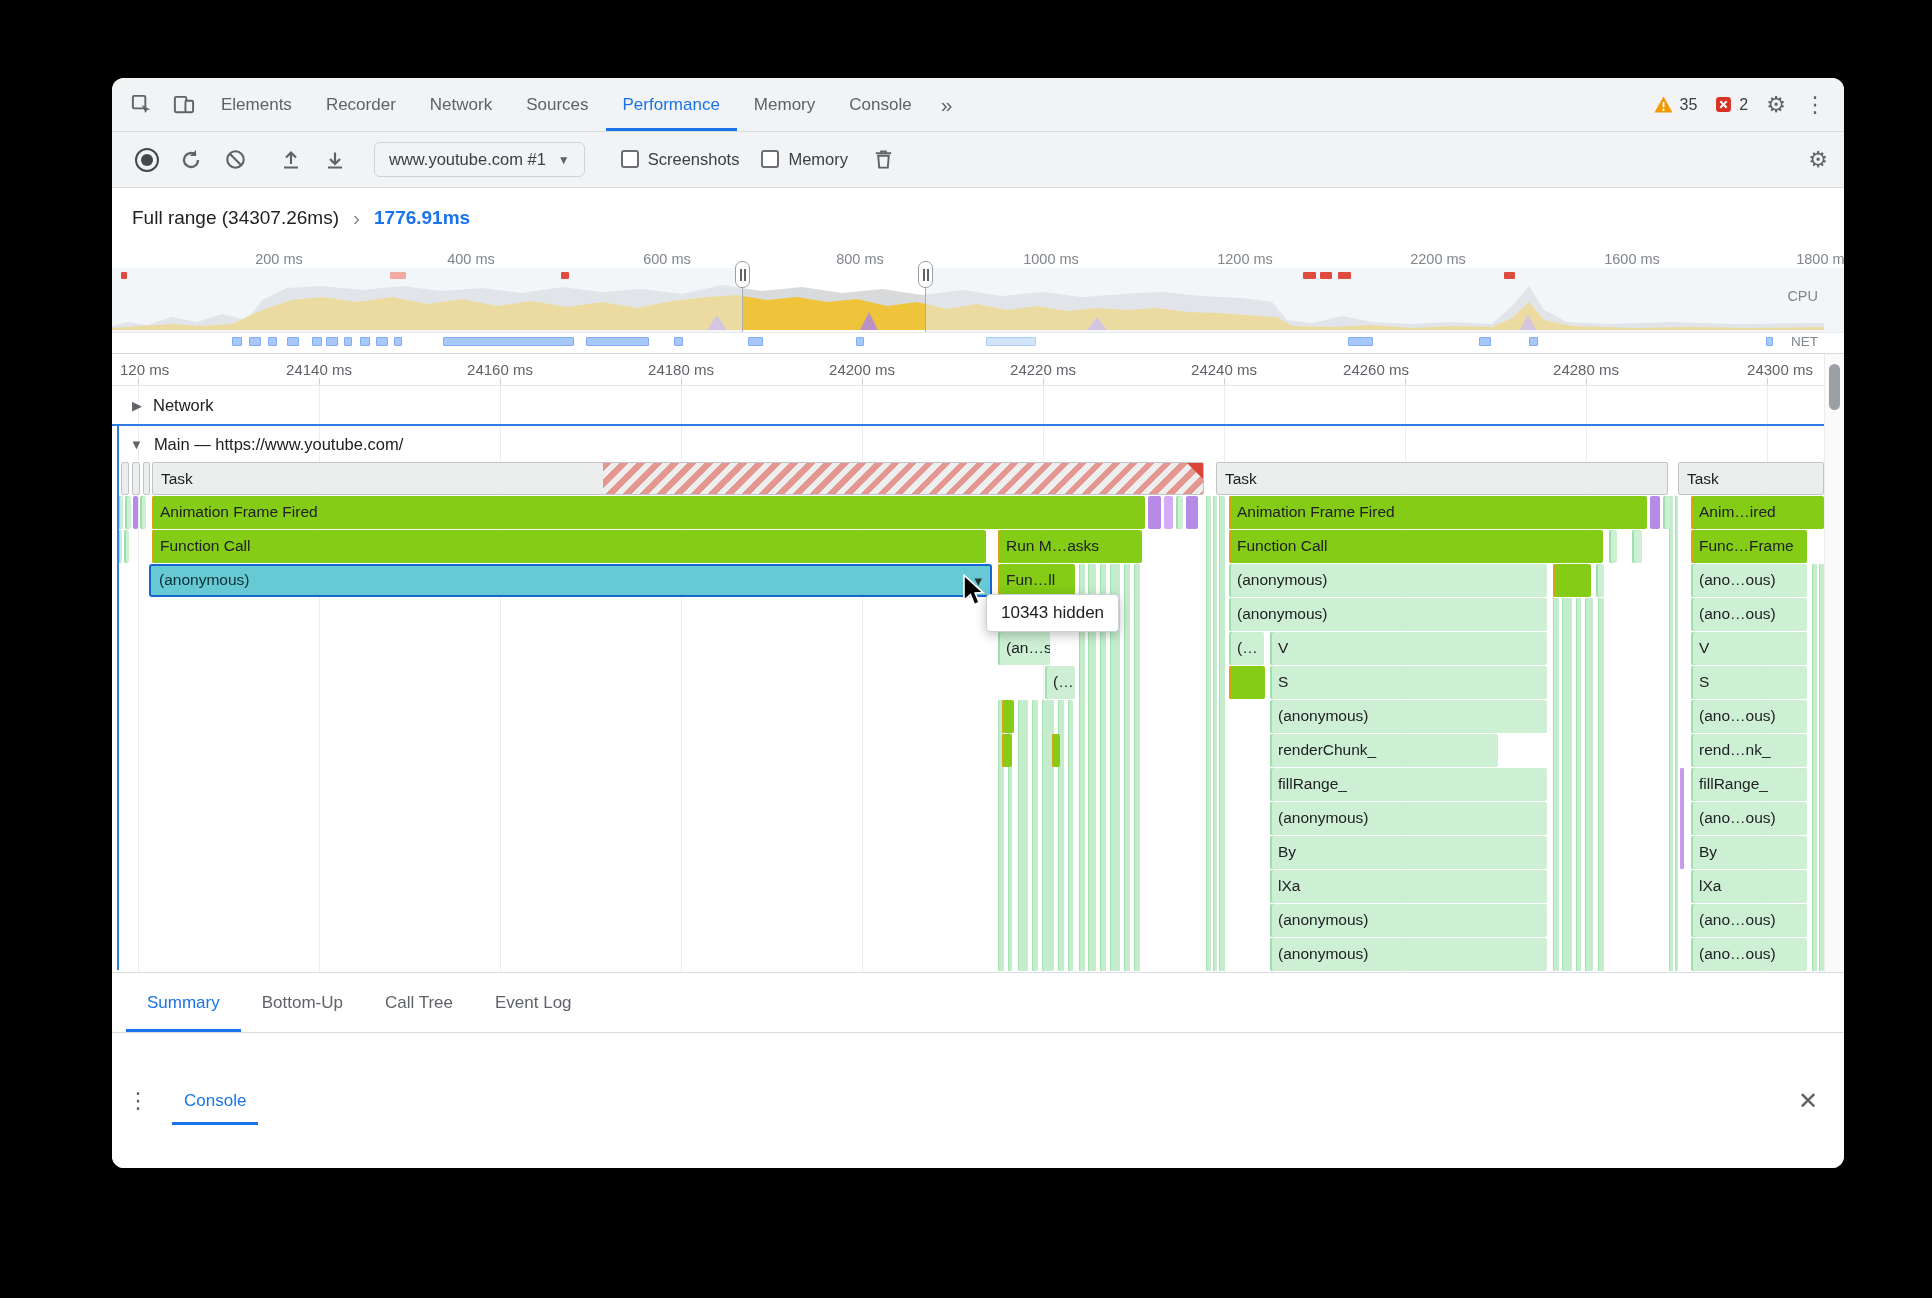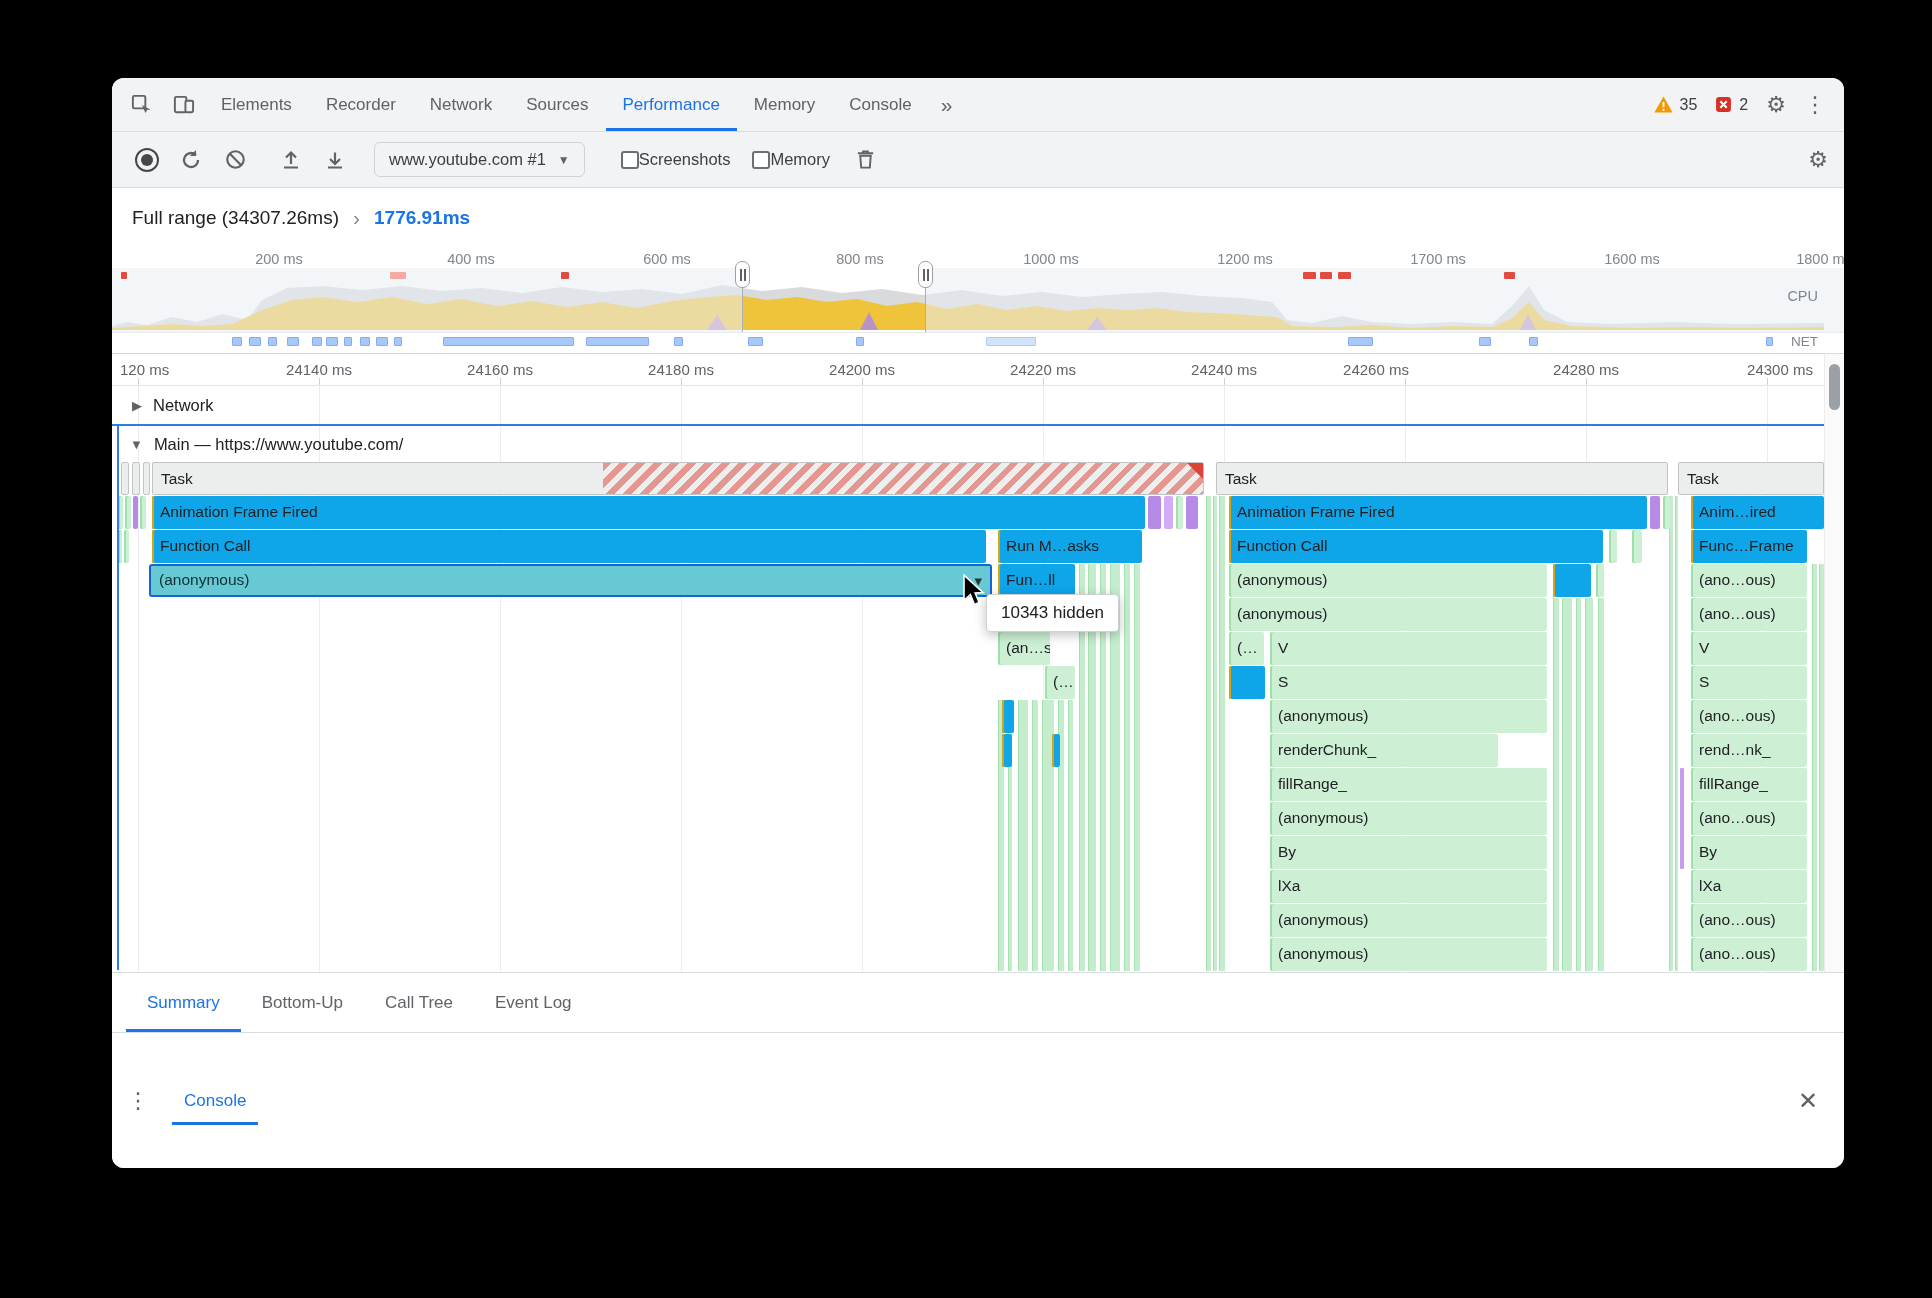--- a/index.html
+++ b/index.html
@@ -27,21 +27,21 @@
   .badge { display:flex; align-items:center; gap:7px; font-size:16px; color:#3c4043; }
   .icon-btn { color:#5f6368; font-size:22px; display:flex; align-items:center; justify-content:center; }
 
   
   .toolbar { height:56px; background:#f1f3f4; border-bottom:1px solid #d9dcdf; display:flex; align-items:center; padding:0 16px; gap:6px; flex:none; }
   .tool-icon { width:38px; height:38px; display:flex; align-items:center; justify-content:center; color:#5f6368; }
   .rec-outer { width:24px; height:24px; border:2px solid #45484b; border-radius:50%; display:flex; align-items:center; justify-content:center; }
   .rec-inner { width:12px; height:12px; background:#45484b; border-radius:50%; }
   .profile-select { display:flex; align-items:center; gap:12px; margin:0 14px; padding:7px 14px; border:1px solid #cfd3d7; border-radius:6px; color:#3c4043; font-size:16.5px; }
   .select-caret { font-size:12px; color:#5f6368; }
-  .chk-row { display:flex; align-items:flex-end; margin-left:16px; font-size:16.5px; color:#3c4043; }
+  .chk-row { display:flex; align-items:flex-start; gap:9px; margin-left:16px; font-size:16.5px; color:#3c4043; }
   .chk { width:18px; height:18px; border:2px solid #6b6f73; border-radius:3px; background:#fff; }
   .toolbar-spacer { flex:1; }
 
   
   .crumbs { height:60px; background:#fff; display:flex; align-items:center; gap:14px; padding:0 20px; font-size:19px; flex:none; }
   .crumb-root { color:#202124; }
   .crumb-sep { color:#80868b; font-size:21px; }
   .crumb-current { color:#1a73e8; font-weight:600; }
 
   
@@ -74,21 +74,21 @@
   .network-row { position:relative; height:38px; display:flex; align-items:center; gap:11px; padding-left:20px; font-size:16.5px; color:#202124; z-index:2; }
   .tri { color:#5f6368; font-size:13px; }
   .main-section { position:relative; border-top:2px solid #2f7ce8; height:546px; z-index:2; }
   .main-section::before { content:''; position:absolute; left:5px; top:0; bottom:0; width:2px; background:#2f7ce8; z-index:6; }
   .main-header { height:36px; display:flex; align-items:center; gap:11px; padding-left:18px; font-size:16.5px; color:#202124; }
   .flame { position:relative; width:1712px; height:510px; overflow:hidden; }
 
   .bar { position:absolute; height:33px; border-radius:2px; font-size:15.5px; color:#202124; overflow:hidden; white-space:nowrap; }
   .bar .lbl { display:block; padding:0 8px; line-height:32px; }
   .bar.task { background:#eceded; border:1px solid #c2c5c8; }
-  .bar.yellow { background:#0ea5e9; box-shadow:inset 2px 0 0 #d9a312; }
+  .bar.yellow { background:#84cc16; box-shadow:inset 2px 0 0 #d9a312; }
   .bar.green { background:#cdf0d4; box-shadow:inset 2px 0 0 #9ee0ab; }
   .bar.purple { background:#b78ae8; }
   .bar.violet { background:#d4abf7; }
   .bar.selected { background:#67c9d4; border:2px solid #1765d3; border-radius:3px; z-index:2; }
   .bar.selected .lbl { line-height:28px; color:#0b2f34; }
   .caret { position:absolute; right:8px; top:0; line-height:29px; font-size:15px; color:#2f3437; }
   .candy { position:absolute; top:0; bottom:0; background:repeating-linear-gradient(135deg, rgba(222,80,68,.55) 0 6px, rgba(255,255,255,.08) 6px 12px); }
   .flag { position:absolute; right:0; top:0; width:0; height:0; border-top:16px solid #dd4437; border-left:16px solid transparent; }
   .strip { position:absolute; border-radius:1px; }
   .strip.green { background:#c5edcd; box-shadow:inset 1px 0 0 #a3e2b0; }
@@ -223,21 +223,21 @@
     </div>
 
     <div class="overview">
       <div id="ov-labels">
           <div class="ov-time" style="left: 155px;">200 ms</div>
           <div class="ov-time" style="left: 347px;">400 ms</div>
           <div class="ov-time" style="left: 543px;">600 ms</div>
           <div class="ov-time" style="left: 736px;">800 ms</div>
           <div class="ov-time" style="left: 927px;">1000 ms</div>
           <div class="ov-time" style="left: 1121px;">1200 ms</div>
-          <div class="ov-time" style="left: 1314px;">1700 ms</div>
+          <div class="ov-time" style="left: 1314px;">2200 ms</div>
           <div class="ov-time" style="left: 1508px;">1600 ms</div>
           <div class="ov-time" style="left: 1700px;">1800 ms</div>
         </div>
       <svg class="cpu-svg" width="1712" height="60" viewBox="0 0 1712 60" preserveAspectRatio="none">
         <path d="M0,56 L15,52 35,55 60,47 85,52 110,44 135,50 150,30 175,18 210,16 250,20 290,16 330,21 370,18 410,23 450,17 490,22 530,19 570,24 610,15 650,21 690,17 730,23 770,19 810,25 850,20 890,26 930,22 970,27 1010,24 1050,22 1090,26 1130,28 1160,32 1175,50 1200,53 1230,46 1260,52 1300,54 1340,52 1380,54 1400,36 1417,16 1432,40 1455,52 1500,54 1560,52 1620,54 1712,53 L1712,60 0,60 Z" fill="#d8dadc"></path>
         <path d="M0,58 L30,56 60,54 90,56 120,54 150,40 180,30 210,27 245,32 280,27 315,34 350,29 385,36 420,31 455,37 490,32 525,38 560,31 595,27 625,25 655,30 685,27 715,32 745,29 775,36 805,32 835,39 865,34 895,40 925,36 955,41 985,38 1015,40 1045,38 1075,42 1105,43 1135,45 1165,47 1180,56 1220,57 1260,55 1300,58 1340,56 1380,57 1400,48 1417,32 1432,50 1460,56 1520,58 1580,57 1640,58 1712,57 L1712,60 0,60 Z" fill="#f0c43a"></path>
         <path d="M595,60 L605,45 615,60 Z M748,60 L757,42 766,60 Z M975,60 L985,47 995,60 Z M1408,60 L1416,44 1424,60 Z" fill="#b08ae0" opacity="0.85"></path>
       </svg>
       <div id="ov-markers">
           <div class="ov-marker" style="left: 9px; width: 6px;"></div>

